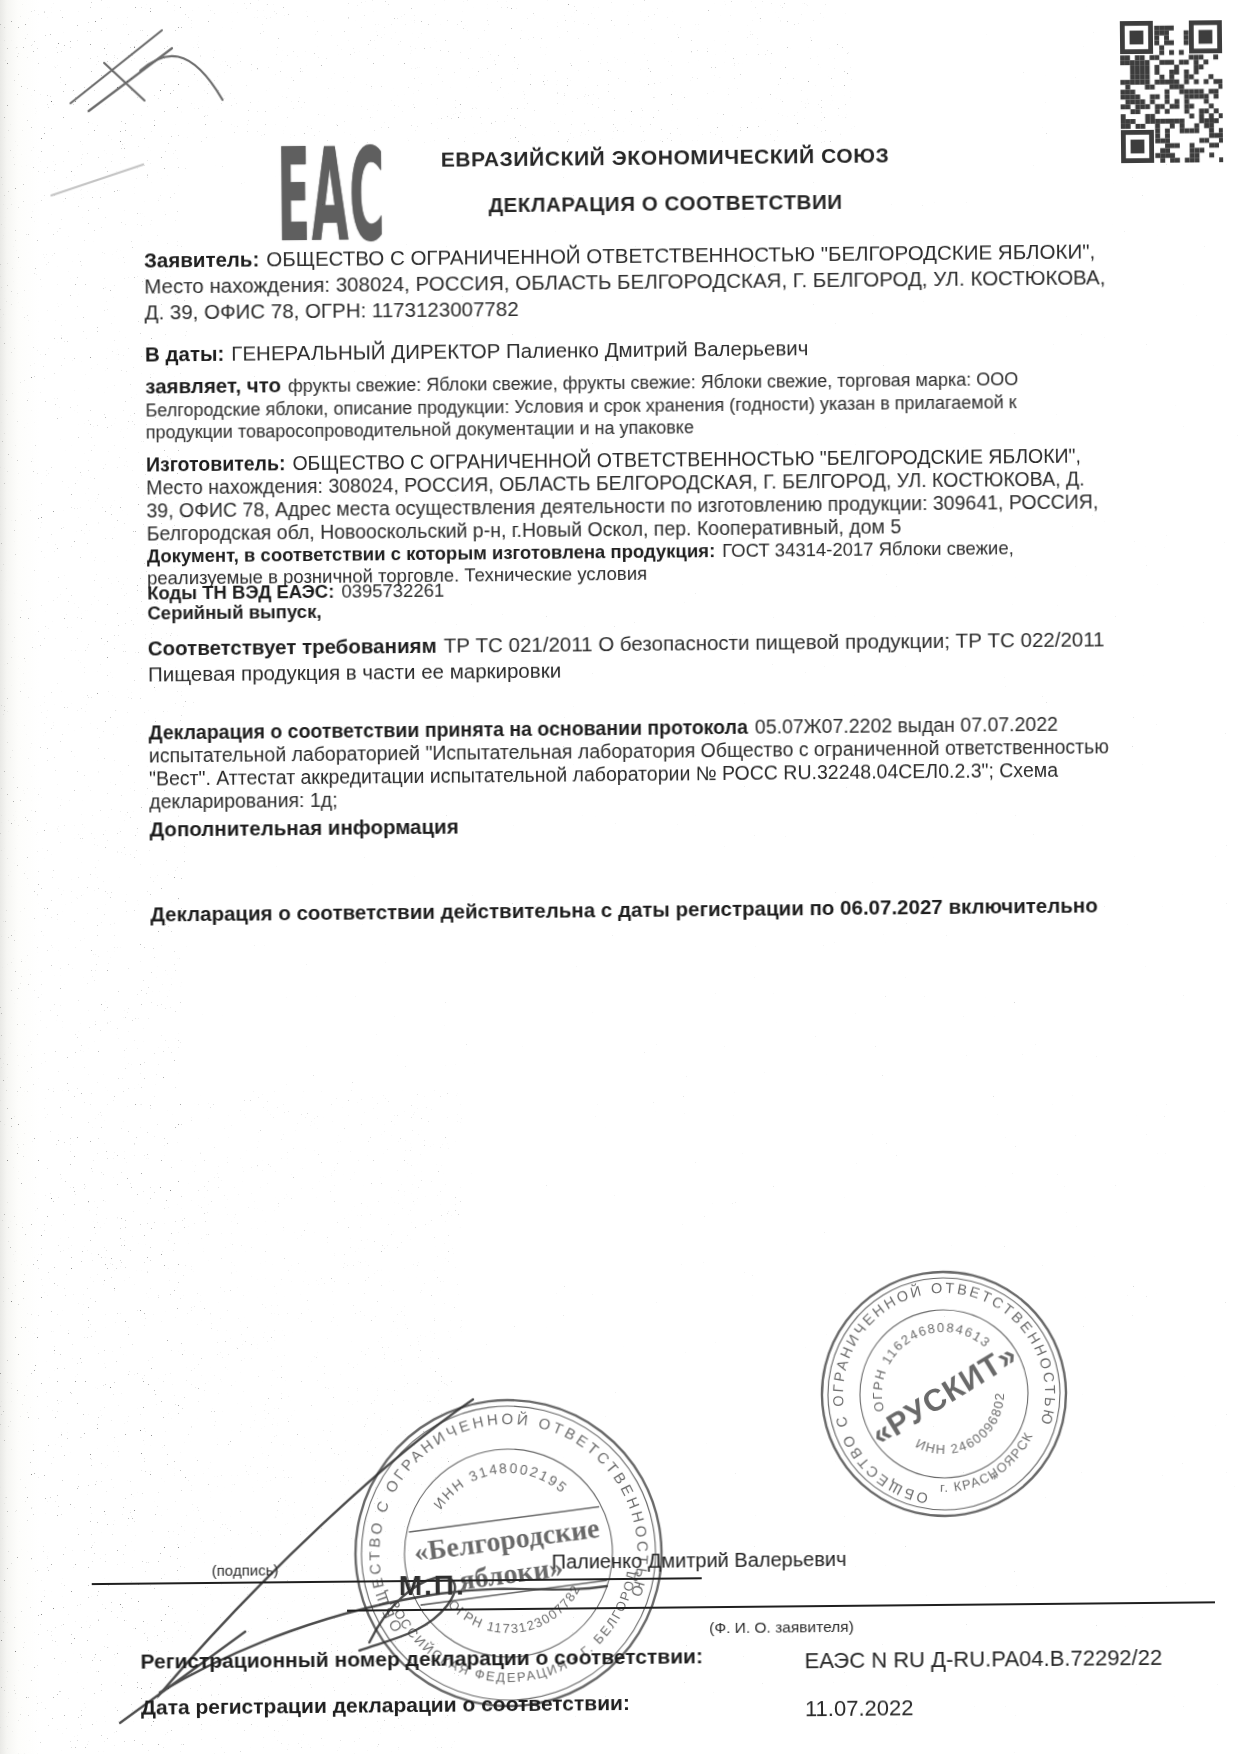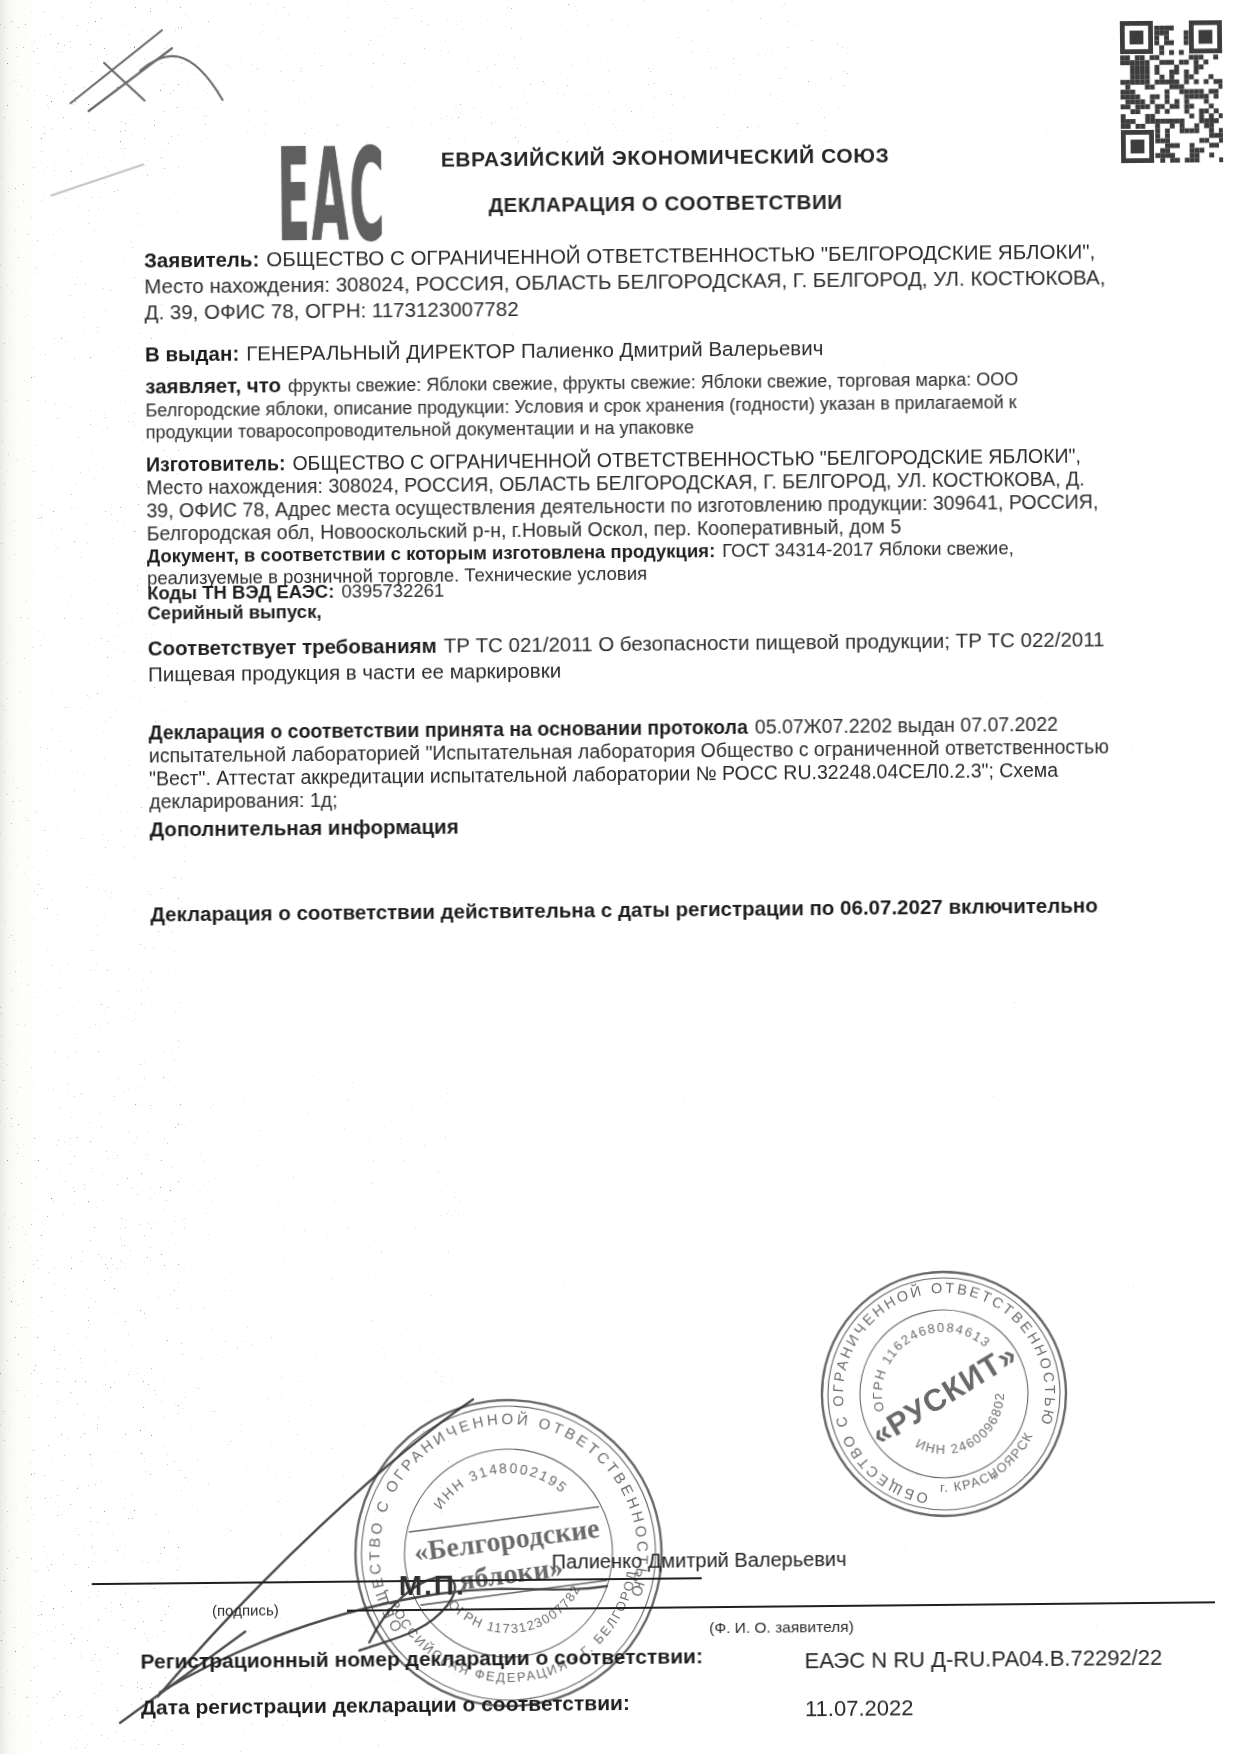--- a/index.html
+++ b/index.html
@@ -284,21 +284,21 @@
         <path d="M0 109h33v33H0z M4.8 113.8v23.4h23.4v-23.4z" fill-rule="evenodd"></path>
         <rect x="9.6" y="118.6" width="13.8" height="13.8"></rect>
       </g>
     </svg>
 
     <div class="title1">ЕВРАЗИЙСКИЙ ЭКОНОМИЧЕСКИЙ СОЮЗ</div>
     <div class="title2">ДЕКЛАРАЦИЯ О СООТВЕТСТВИИ</div>
 
     <p class="para f-lg" style="top:243px"><b>Заявитель:</b><span>ОБЩЕСТВО С ОГРАНИЧЕННОЙ ОТВЕТСТВЕННОСТЬЮ "БЕЛГОРОДСКИЕ ЯБЛОКИ", Место нахождения: 308024, РОССИЯ, ОБЛАСТЬ БЕЛГОРОДСКАЯ, Г. БЕЛГОРОД, УЛ. КОСТЮКОВА, Д. 39, ОФИС 78, ОГРН: 1173123007782</span></p>
 
-    <p class="para f-lg" style="top:337px"><b>В выдан:</b><span>ГЕНЕРАЛЬНЫЙ ДИРЕКТОР Палиенко Дмитрий Валерьевич</span></p>
+    <p class="para f-lg" style="top:337px"><b>В даты:</b><span>ГЕНЕРАЛЬНЫЙ ДИРЕКТОР Палиенко Дмитрий Валерьевич</span></p>
 
     <p class="para f-sm" style="top:371px"><b style="font-size:20.5px">заявляет, что</b><span class="sub">фрукты свежие: Яблоки свежие, фрукты свежие: Яблоки свежие, торговая марка: ООО Белгородские яблоки, описание продукции: Условия и срок хранения (годности) указан в прилагаемой к продукции товаросопроводительной документации и на упаковке</span></p>
 
     <p class="para f-md" style="top:449px"><b>Изготовитель:</b><span>ОБЩЕСТВО С ОГРАНИЧЕННОЙ ОТВЕТСТВЕННОСТЬЮ "БЕЛГОРОДСКИЕ ЯБЛОКИ", Место нахождения: 308024, РОССИЯ, ОБЛАСТЬ БЕЛГОРОДСКАЯ, Г. БЕЛГОРОД, УЛ. КОСТЮКОВА, Д. 39, ОФИС 78, Адрес места осуществления деятельности по изготовлению продукции: 309641, РОССИЯ, Белгородская обл, Новооскольский р-н, г.Новый Оскол, пер. Кооперативный, дом 5</span></p>
 
     <p class="para f-sm" style="top:541px"><b>Документ, в соответствии с которым изготовлена продукция:</b><span>ГОСТ 34314-2017 Яблоки свежие, реализуемые в розничной торговле. Технические условия</span></p>
 
     <p class="para f-sm" style="top:578px"><b>Коды ТН ВЭД ЕАЭС:</b><span>0395732261</span></p>
 
     <p class="para f-sm" style="top:598px;font-weight:bold;color:#1d1d1d">Серийный выпуск,</p>
@@ -361,21 +361,21 @@
       <g fill="none" stroke="#2e2e2e" stroke-width="2.4" stroke-linecap="round" opacity="0.85">
         <path d="M 70 322 C 180 195 310 80 388 28"></path>
         <path d="M 32 348 L 158 258"></path>
         <path d="M 72 318 C 150 272 250 236 352 222 C 430 212 466 224 520 216"></path>
         <path d="M 282 270 C 322 190 392 192 360 234 C 338 262 300 268 272 278"></path>
       </g>
     </svg>
 
     <div class="line" style="left:85px;top:1578px;width:610px"></div>
     <div class="line" style="left:340px;top:1607px;width:868px"></div>
-    <div class="caption" style="left:205px;top:1598px">(подпись)</div>
+    <div class="caption" style="left:205px;top:1558px">(подпись)</div>
     <div class="mp">М.П.</div>
     <div class="name">Палиенко Дмитрий Валерьевич</div>
     <div class="caption" style="left:702px;top:1620px;font-size:15.5px">(Ф. И. О. заявителя)</div>
 
     <div class="reg-label" style="top:1645px">Регистрационный номер декларации о соответствии:</div>
     <div class="reg-value" style="top:1650px">ЕАЭС N RU Д-RU.РА04.В.72292/22</div>
     <div class="reg-label" style="top:1691px">Дата регистрации декларации о соответствии:</div>
     <div class="reg-value" style="top:1698px">11.07.2022</div>
   </div>
 

